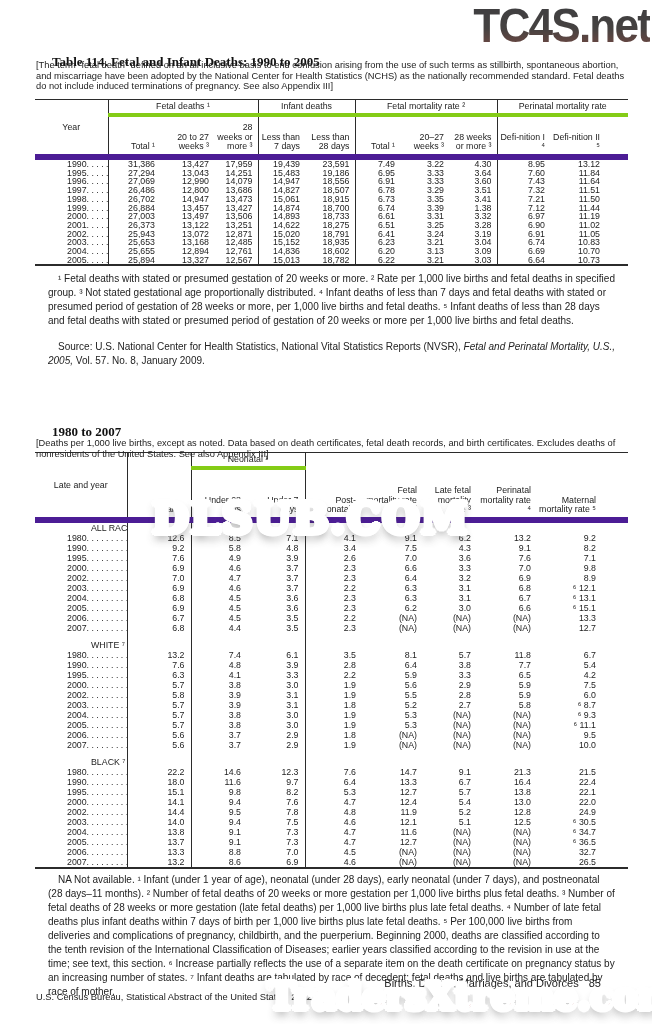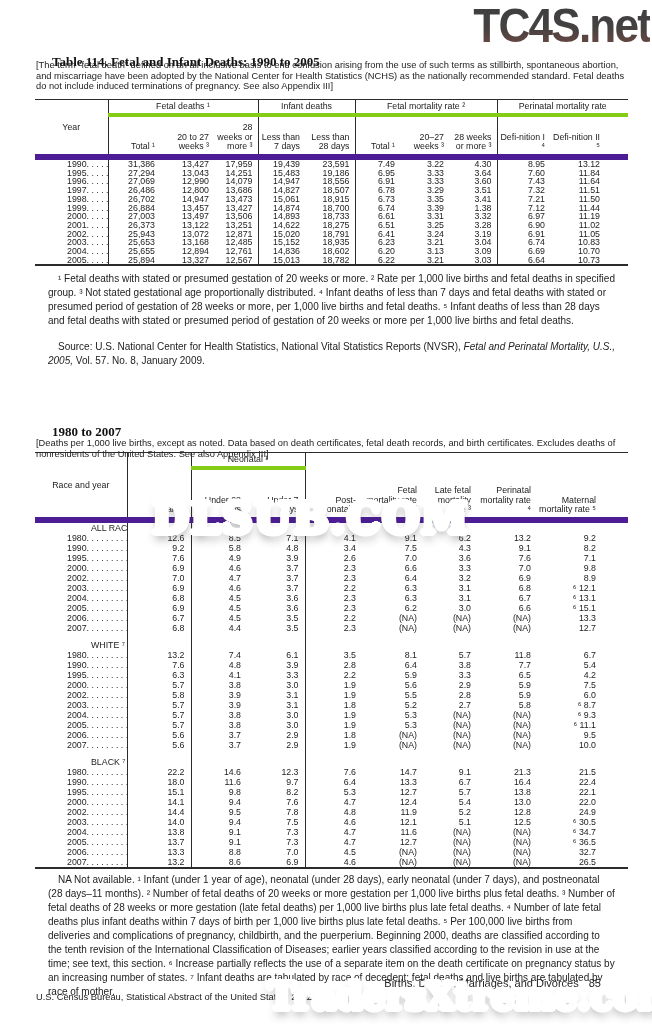--- a/index.html
+++ b/index.html
@@ -287,21 +287,21 @@
         <col style="width:56px">
         <col style="width:58px">
       <col style="width:57px">
         <col style="width:61px">
         <col style="width:54px">
         <col style="width:60px">
       <col style="width:91px">
     </colgroup>
     <thead>
       <tr>
-        <th rowspan="2" class="racehead vline hb">Race and year</th>
+        <th rowspan="2" class="racehead vline hb">Late and year</th>
         <th rowspan="2" class="sub vline hb">Infant ¹</th>
         <th colspan="2" class="group vline">Neonatal ¹</th>
         <th rowspan="2" class="sub hb">Post-neonatal ¹</th>
         <th rowspan="2" class="sub hb">Fetal mortality rate ²</th>
         <th rowspan="2" class="sub hb">Late fetal mortality rate ³</th>
         <th rowspan="2" class="sub hb">Perinatal mortality rate ⁴</th>
         <th rowspan="2" class="sub hb lastcol">Maternal mortality rate ⁵</th>
       </tr>
       <tr class="srow">
         <th class="sub hb">Under 28 days</th>

